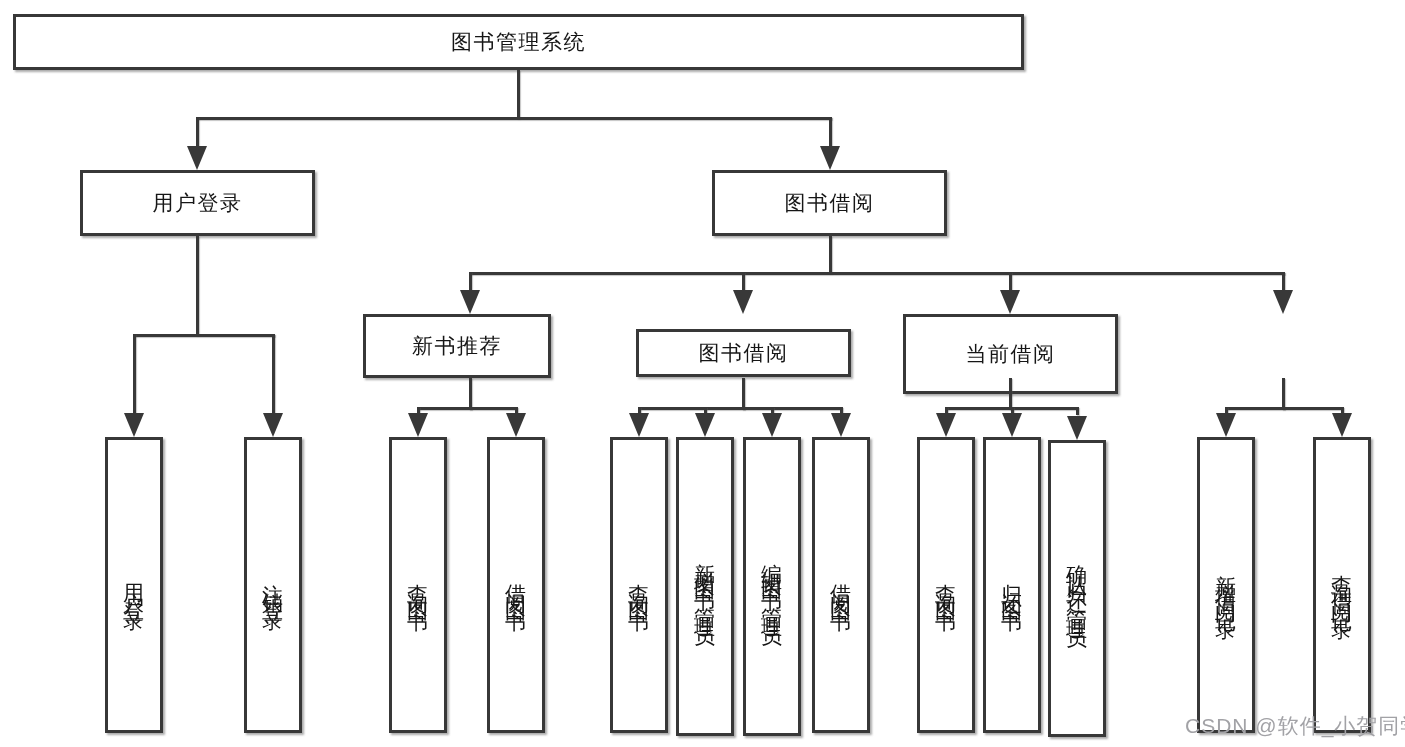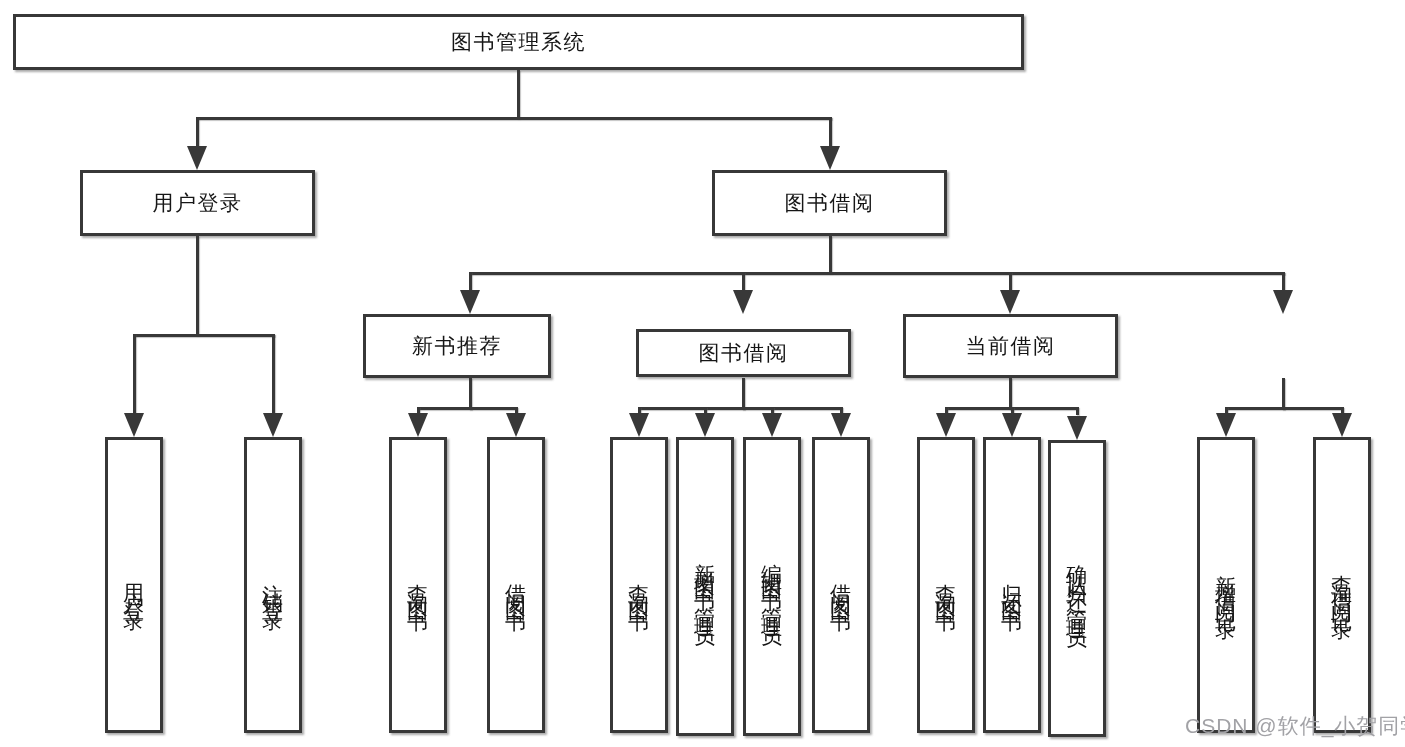--- a/index.html
+++ b/index.html
@@ -64,21 +64,21 @@
   </div>
 
   <div class="box hnode" style="left:363px;top:314px;width:188px;height:64px;">
     <span>新书推荐</span>
   </div>
 
   <div class="box hnode" style="left:636px;top:329px;width:215px;height:48px;">
     <span>图书借阅</span>
   </div>
 
-  <div class="box hnode" style="left:903px;top:314px;width:215px;height:64px;text-align:right;">
+  <div class="box hnode" style="left:903px;top:314px;width:215px;height:80px;text-align:right;">
     <span>当前借阅</span>
   </div>
 
 
   <div class="box leaf" style="left:105px;top:437px;width:58px;height:296px;">
     <span class="vtext">用户登录</span>
   </div>
 
   <div class="box leaf" style="left:244px;top:437px;width:58px;height:296px;">
     <span class="vtext">注销登录</span>

